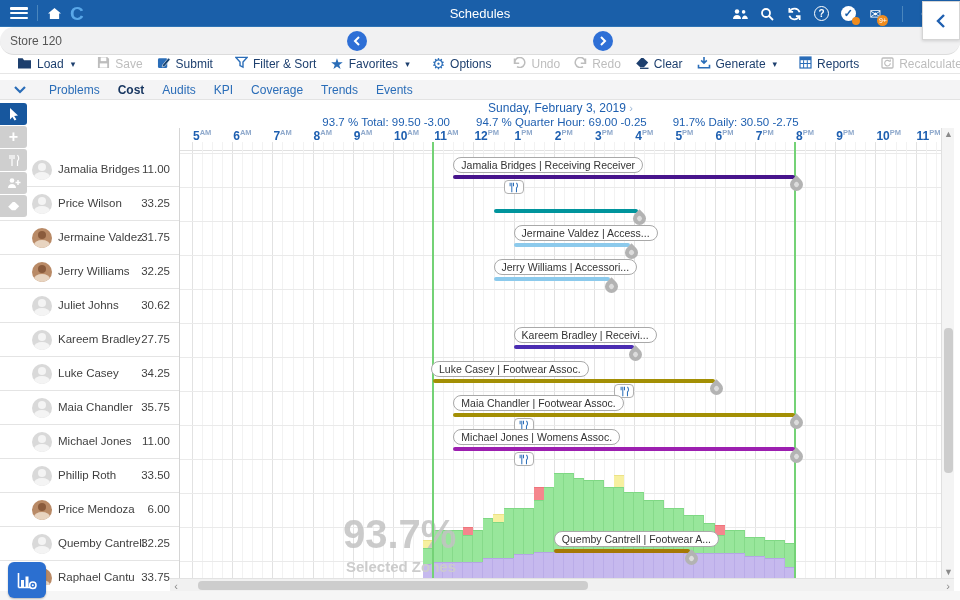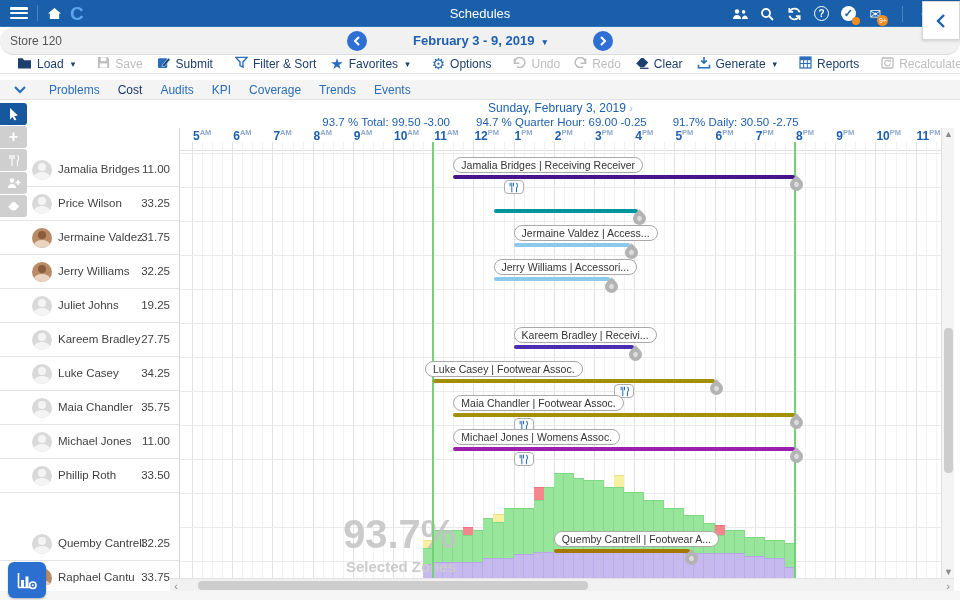--- a/index.html
+++ b/index.html
@@ -44,21 +44,21 @@
   .tbtn.disabled{color:#bdbdbd;cursor:default;}
   .tbtn .car{font-size:9px;color:#1d3f6e;margin-left:2px;}
   .vdiv{width:1px;height:15px;background:#d9d9d9;margin:0 4px;}
   .glyphic{font-size:14px;line-height:14px;color:#2a6db8;}
 
   
   #tabrow{position:absolute;left:0;top:80px;width:960px;height:20px;background:#f4f4f5;border-bottom:1px solid #e3e3e3;
     display:flex;align-items:center;}
   #tabchev{margin-left:14px;margin-right:14px;cursor:pointer;display:inline-flex;}
   .tab{font-size:12px;color:#2a6db8;padding:0 9px;cursor:pointer;}
-  .tab.active{color:#16355f;font-weight:normal;}
+  .tab.active{color:#16355f;font-weight:bold;}
 
   
   #statshead{position:absolute;left:180px;top:100px;width:761px;height:28px;background:#fff;text-align:center;}
   #dayline{font-size:12px;color:#1e5fb0;margin-top:1px;cursor:pointer;}
   #dayline .chev{color:#9ab5d5;font-size:11px;}
   #statline{font-size:11.5px;color:#1e5fb0;margin-top:1px;display:flex;justify-content:center;gap:26px;}
 
   
   #empanel{position:absolute;left:0;top:128px;width:180px;height:457px;background:#fff;border-right:1px solid #d5d5d5;overflow:hidden;}
   .emprow{position:absolute;left:0;width:180px;height:34px;border-bottom:1px solid #e4e4e4;cursor:pointer;}
@@ -186,21 +186,20 @@
   </span>
 </div>
 
 <div id="subheader">
   <span id="store">Store 120</span>
   <span class="navcirc" style="left:347px;">
     <svg width="8" height="10" viewBox="0 0 8 10">
         <path d="M6 1L2 5l4 4" fill="none" stroke="#fff" stroke-width="2"></path>
       </svg>
   </span>
-  <span id="daterange"><span>February 3 - 9, 2019</span><span class="caret2">▾</span></span>
   <span class="navcirc" style="left:593px;">
     <svg width="8" height="10" viewBox="0 0 8 10">
         <path d="M2 1l4 4-4 4" fill="none" stroke="#fff" stroke-width="2"></path>
       </svg>
   </span>
 </div>
 <div id="expander">
   <svg width="10" height="14" viewBox="0 0 10 14">
       <path d="M8 1L2 7l6 6" fill="none" stroke="#1e5fb0" stroke-width="2.4"></path>
     </svg>
@@ -338,21 +337,21 @@
       <span class="ehours">31.75</span>
     </div>
     <div class="emprow" style="top: 127px;">
       <span class="avatar photo"></span>
       <span class="ename">Jerry Williams</span>
       <span class="ehours">32.25</span>
     </div>
     <div class="emprow" style="top: 161px;">
       <span class="avatar"></span>
       <span class="ename">Juliet Johns</span>
-      <span class="ehours">19.25</span>
+      <span class="ehours">30.62</span>
     </div>
     <div class="emprow" style="top: 195px;">
       <span class="avatar"></span>
       <span class="ename">Kareem Bradley</span>
       <span class="ehours">27.75</span>
     </div>
     <div class="emprow" style="top: 229px;">
       <span class="avatar"></span>
       <span class="ename">Luke Casey</span>
       <span class="ehours">34.25</span>
@@ -364,20 +363,25 @@
     </div>
     <div class="emprow" style="top: 297px;">
       <span class="avatar"></span>
       <span class="ename">Michael Jones</span>
       <span class="ehours">11.00</span>
     </div>
     <div class="emprow" style="top: 331px;">
       <span class="avatar"></span>
       <span class="ename">Phillip Roth</span>
       <span class="ehours">33.50</span>
+    </div>
+    <div class="emprow" style="top: 365px;">
+      <span class="avatar photo"></span>
+      <span class="ename">Price Mendoza</span>
+      <span class="ehours">6.00</span>
     </div>
     <div class="emprow" style="top: 399px;">
       <span class="avatar"></span>
       <span class="ename">Quemby Cantrell</span>
       <span class="ehours">32.25</span>
     </div>
     <div class="emprow" style="top: 433px;">
       <span class="avatar photo"></span>
       <span class="ename">Raphael Cantu</span>
       <span class="ehours">33.75</span>
@@ -695,21 +699,21 @@
     <div class="pin" style="left: 453.22px; top: 84px;"></div>
     <div class="shiftlabel" style="left: 333.6px; top: 97px;">Jermaine Valdez | Access...</div>
     <div class="shiftbar" style="left: 333.6px; width: 116.58px; top: 115px; background: rgb(140, 202, 236);"></div>
     <div class="pin" style="left: 445.18px; top: 118px;"></div>
     <div class="shiftlabel" style="left: 313.5px; top: 131px;">Jerry Williams | Accessori...</div>
     <div class="shiftbar" style="left: 313.5px; width: 116.58px; top: 149px; background: rgb(140, 202, 236);"></div>
     <div class="pin" style="left: 425.08px; top: 152px;"></div>
     <div class="shiftlabel" style="left: 333.6px; top: 199px;">Kareem Bradley | Receivi...</div>
     <div class="shiftbar" style="left: 333.6px; width: 120.6px; top: 217px; background: rgb(75, 45, 178);"></div>
     <div class="pin" style="left: 449.2px; top: 220px;"></div>
-    <div class="shiftlabel" style="left: 245px; top: 233px;">Luke Casey | Footwear Assoc.</div>
+    <div class="shiftlabel" style="left: 251px; top: 233px;">Luke Casey | Footwear Assoc.</div>
     <div class="shiftbar" style="left: 253.2px; width: 281.4px; top: 251px; background: rgb(163, 143, 4);"></div>
     <div class="pin" style="left: 529.6px; top: 254px;"></div>
     <div class="mealbox" style="left: 434.15px; top: 256px;">
       <svg width="11" height="11" viewBox="0 0 12 13">
         <path d="M2 1v4M4 1v4M6 1v4M4 1v11" stroke="#2a6db8" stroke-width="1.2" fill="none"></path>
         <path d="M9.5 1c1.6 2 1.6 4.8 0 6v5" stroke="#2a6db8" stroke-width="1.2" fill="none"></path>
       </svg>
     </div>
     <div class="shiftlabel" style="left: 273.3px; top: 267px;">Maia Chandler | Footwear Assoc.</div>
     <div class="shiftbar" style="left: 273.3px; width: 341.7px; top: 285px; background: rgb(163, 143, 4);"></div>

